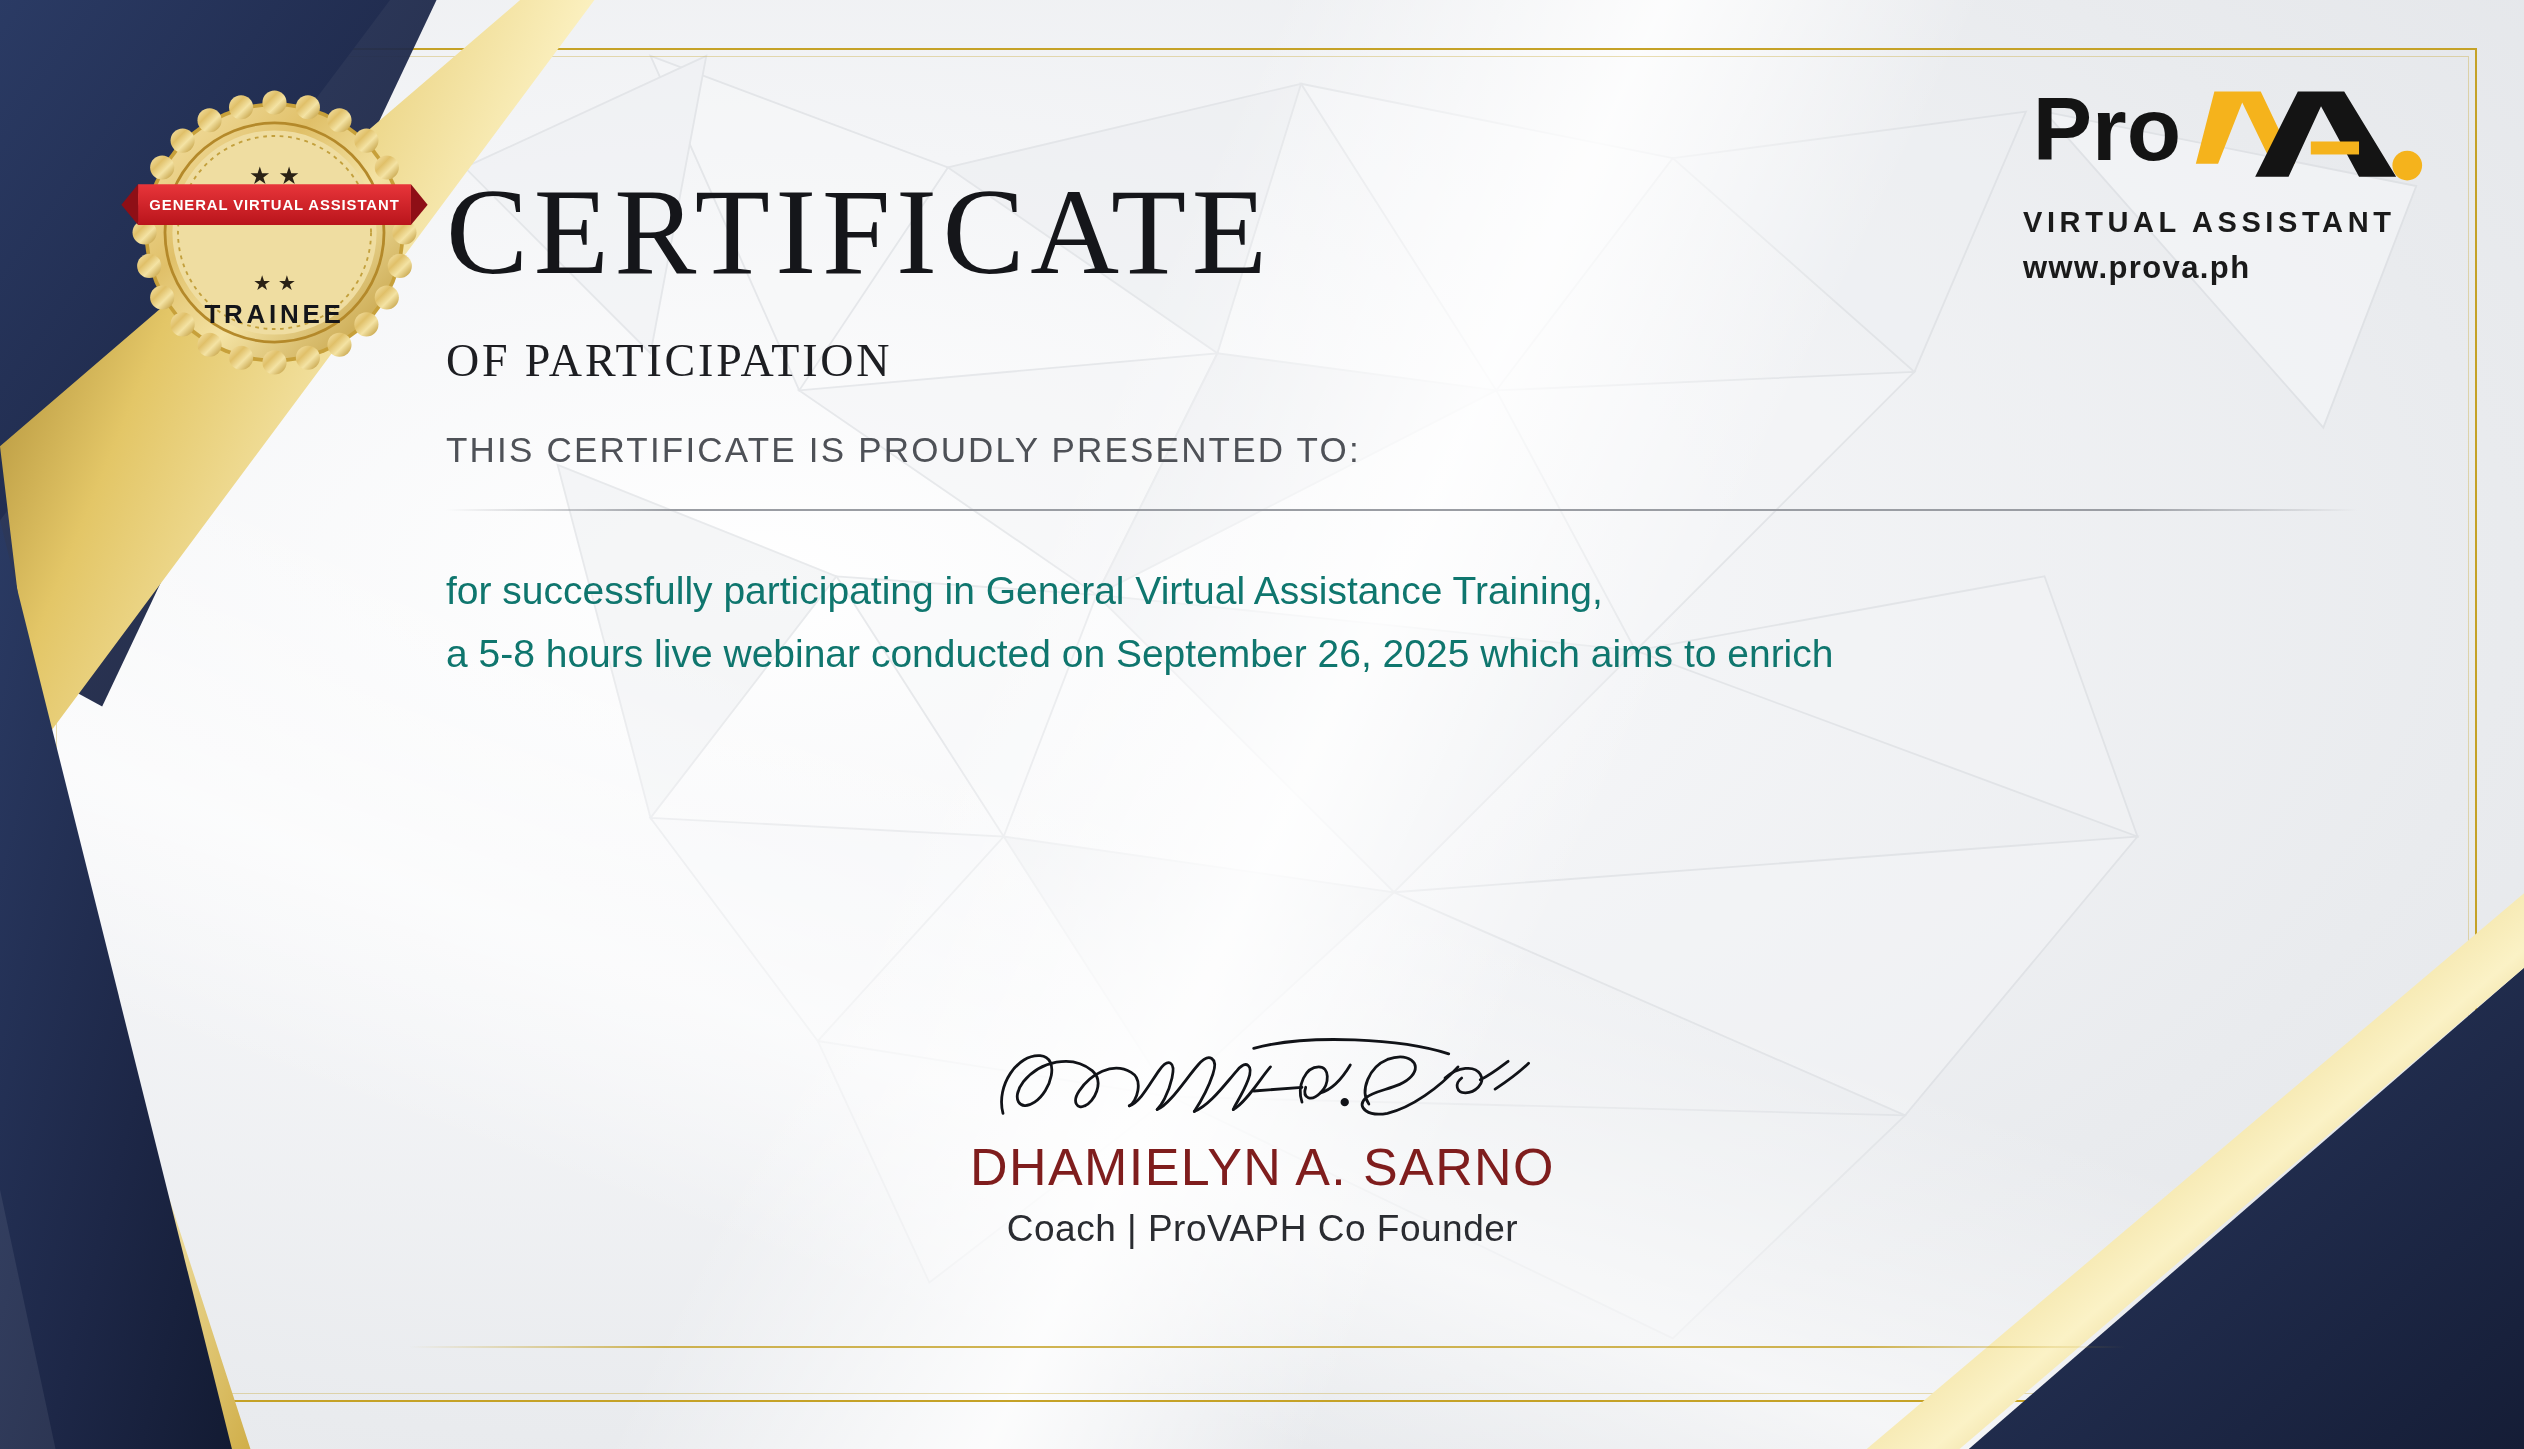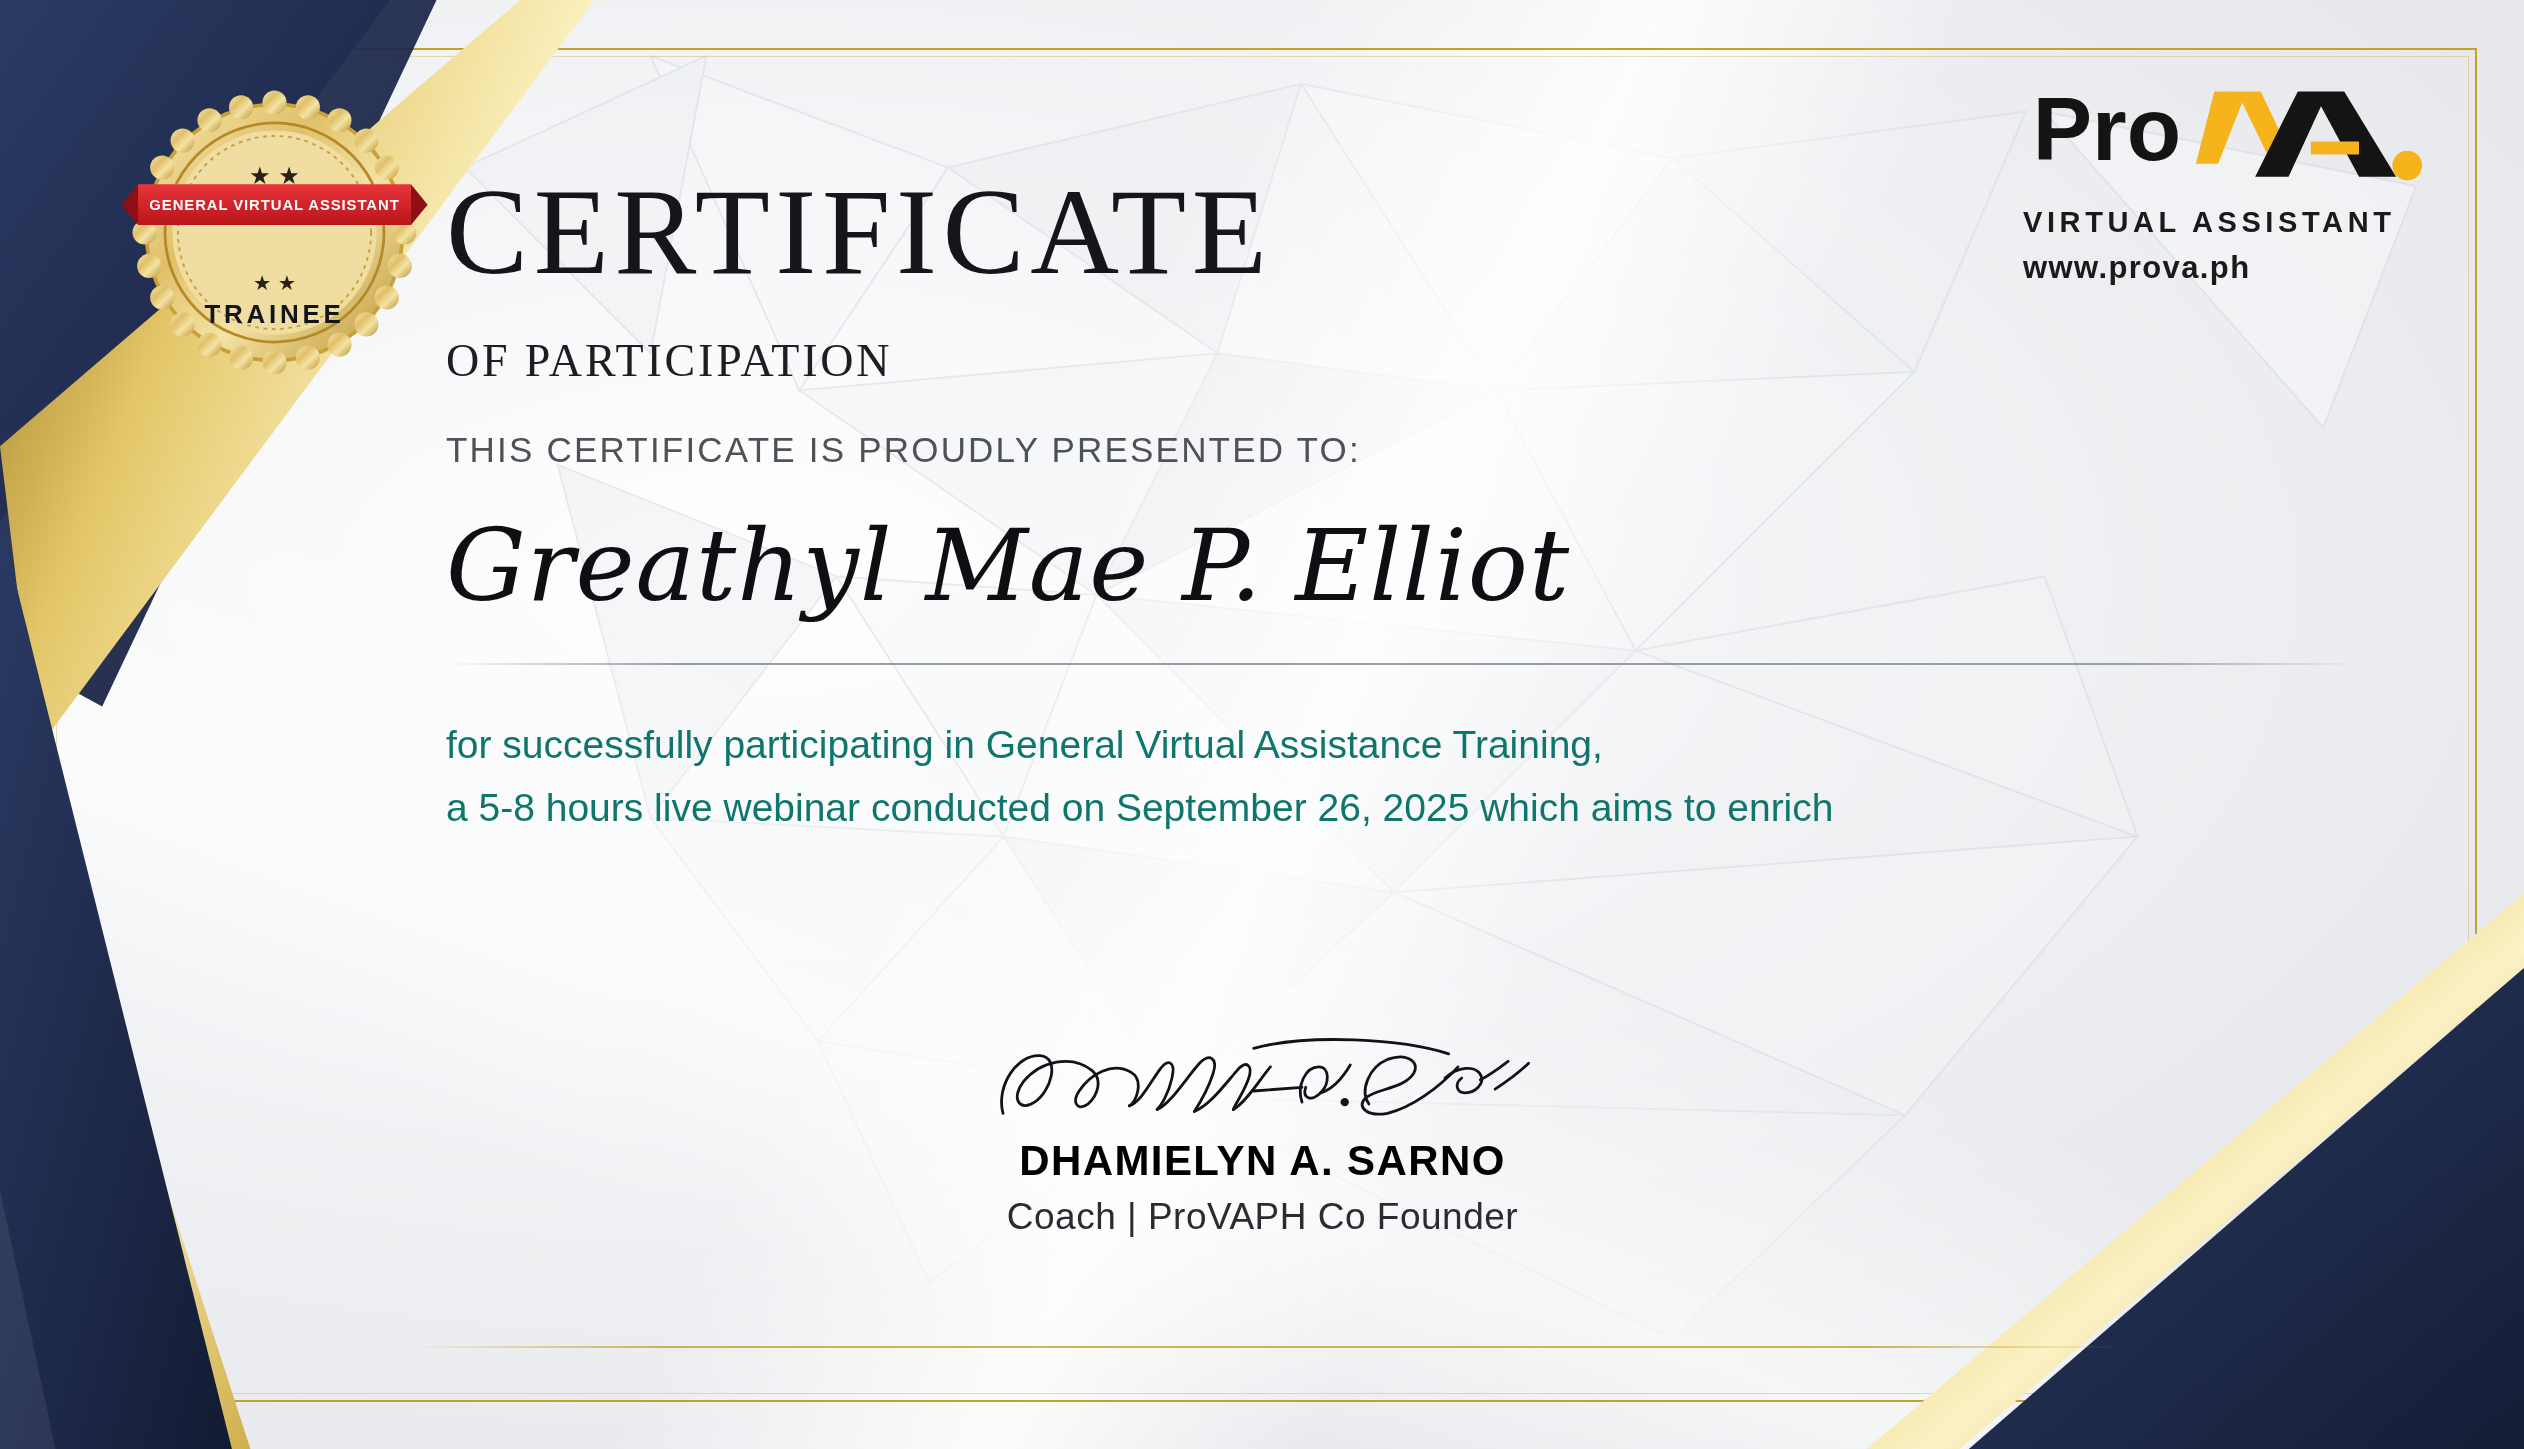--- a/index.html
+++ b/index.html
@@ -160,23 +160,23 @@
     left: 0;
     right: 0;
     top: 1013px;
     text-align: center;
   }
   .sign-img {
     display: block;
     margin: 0 auto;
   }
   .sign-name {
-    font-size: 42px;
-    font-weight: 700;
-    color: #000000;
+    font-size: 52px;
+    font-weight: 400;
+    color: #7f1d1d;
     letter-spacing: 1.4px;
     margin-top: -5.6px;
   }
   .sign-role {
     font-size: 37px;
     color: #2a2c31;
     margin-top: 11px;
     letter-spacing: 0.5px;
     font-weight: 400;
   }
@@ -349,21 +349,20 @@
       <circle cx="404" cy="88" r="16" fill="#f5b31c"></circle>
     </svg>
     <div class="logo-sub">VIRTUAL ASSISTANT</div>
     <div class="logo-url">www.prova.ph</div>
   </div>
 
   <div class="content">
     <div class="title">CERTIFICATE</div>
     <div class="subtitle">OF PARTICIPATION</div>
     <div class="presented">THIS CERTIFICATE IS PROUDLY PRESENTED TO:</div>
-    <div class="recipient">Greathyl Mae P. Elliot</div>
     <div class="divider"></div>
     <div class="body-text">
       <div>for successfully participating in General Virtual Assistance Training,</div>
       <div>a 5-8 hours live webinar conducted on September 26, 2025 which aims to enrich</div>
     </div>
   </div>
 
   <div class="sign-block">
     <svg class="sign-img" width="576" height="130" viewBox="0 0 620 140">
       <g fill="none" stroke="#111318" stroke-width="3" stroke-linecap="round" stroke-linejoin="round">

